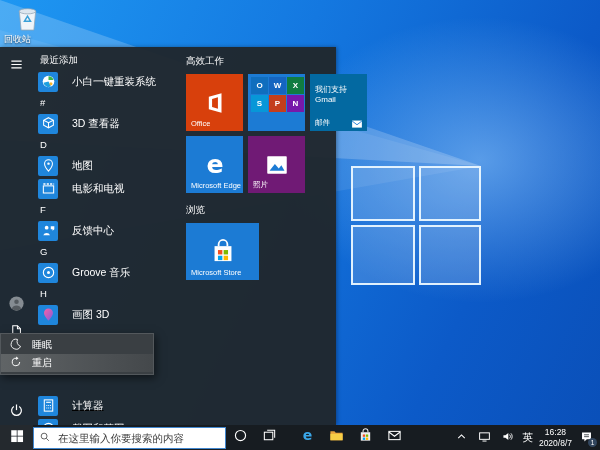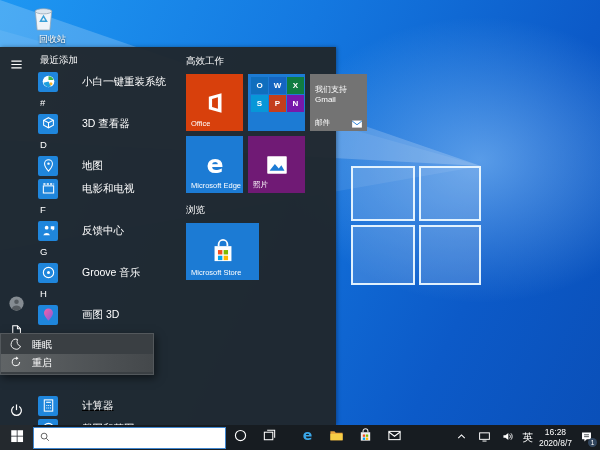--- a/index.html
+++ b/index.html
@@ -7,40 +7,40 @@
     font-family:"Liberation Sans",sans-serif;-webkit-font-smoothing:antialiased;}
 
   
   .desktop{position:absolute;inset:0;
     background:
       radial-gradient(ellipse 300px 220px at 480px 160px, rgba(150,205,255,.55), rgba(150,205,255,0) 65%),
       linear-gradient(115deg,#1e97f2 0%,#1478e0 40%,#0c5ac8 75%,#0a4fb8 100%);}
   .wallpaper-svg{position:absolute;inset:0;}
 
   
-  .recycle{position:absolute;left:20px;top:5px;width:46px;text-align:right;z-index:1;cursor:default;}
+  .recycle{position:absolute;left:4px;top:5px;width:46px;text-align:left;z-index:1;cursor:default;}
   .recycle svg{width:25px;height:27px;display:block;margin:0 auto;}
   .recycle .rb-label{font-size:9px;color:#fff;text-shadow:0 1px 2px rgba(0,0,0,.75);margin-top:1px;}
 
   
   .start-menu{position:absolute;left:0;top:47px;width:336px;height:378px;
     background:rgba(32,39,45,.97);z-index:2;box-shadow:1px 0 4px rgba(0,0,0,.35);}
 
   .rail{position:absolute;left:0;top:0;width:32px;height:100%;}
   .rail-btn{position:absolute;left:7px;width:18px;height:18px;display:flex;align-items:center;justify-content:center;cursor:pointer;}
   .rail-btn svg{width:15px;height:15px;}
   .rail-hamburger{top:10px;}
   .rail-user{top:249px;}
   .rail-docs{top:277px;}
   .rail-power{top:356px;}
 
   .app-list{position:absolute;left:33px;top:4px;width:152px;}
   .list-header{height:19px;display:flex;align-items:center;padding-left:7px;
     font-size:9.5px;color:#fff;}
-  .app-row{height:23px;display:flex;align-items:center;gap:24px;padding-left:5px;cursor:pointer;}
+  .app-row{height:23px;display:flex;align-items:center;gap:14px;padding-left:5px;cursor:pointer;}
   .app-row[data-label="计算器"]{margin-top:68px;text-decoration:underline;}
   .app-icon{width:20px;height:20px;border-radius:2px;flex:0 0 20px;
     display:flex;align-items:center;justify-content:center;}
   .app-icon svg{width:15px;height:15px;}
   .app-label{font-size:10.5px;color:#fff;white-space:nowrap;}
 
   .tiles{position:absolute;left:186px;top:6px;width:190px;}
   .tile-header{height:16px;font-size:9.5px;color:#fff;margin-bottom:5px;display:flex;align-items:center;}
   .tile-grid{display:grid;grid-template-columns:repeat(3,57px);gap:5px;margin-bottom:9px;}
   .tile{position:relative;width:57px;height:57px;color:#fff;cursor:pointer;overflow:hidden;}
@@ -257,21 +257,21 @@
           <div class="tile" style="background: rgb(28, 123, 212);">
             <div class="suite-grid">
               <span class="suite-ic" style="background: rgb(16, 110, 190);">O</span>
               <span class="suite-ic" style="background: rgb(21, 101, 192);">W</span>
               <span class="suite-ic" style="background: rgb(16, 124, 65);">X</span>
               <span class="suite-ic" style="background: rgb(7, 151, 216);">S</span>
               <span class="suite-ic" style="background: rgb(196, 62, 28);">P</span>
               <span class="suite-ic" style="background: rgb(119, 25, 170);">N</span>
             </div>
           </div>
-          <div class="tile" style="background: #737373;">
+          <div class="tile" style="background: #0369a1;">
             <div class="t-promo">我们支持 Gmail</div>
             <span class="t-mail-ic"><svg viewBox="0 0 16 16">
                 <rect x="1.5" y="3.4" width="13" height="9.4" fill="#fff"></rect>
                 <path d="M1.5 4l6.5 5 6.5-5" fill="none" stroke="#1c7bd4" stroke-width="1.2"></path>
               </svg></span>
             <div class="t-label">邮件</div>
           </div>
           <div class="tile" style="background: rgb(28, 123, 212);">
             <div class="t-center">
               <svg viewBox="0 0 16 16">
@@ -332,20 +332,21 @@
             <rect x="8.6" y="1.4" width="6.3" height="6.3" fill="#fff"></rect>
             <rect x="1.4" y="8.6" width="6.3" height="6.3" fill="#fff"></rect>
             <rect x="8.6" y="8.6" width="6.3" height="6.3" fill="#fff"></rect>
           </svg></span>
       </div>
     <div class="search-box">
       <span><svg viewBox="0 0 16 16">
             <circle cx="6.8" cy="6.8" r="3.9" fill="none" stroke="#555" stroke-width="1.2"></circle>
             <path d="M9.7 9.7l3.4 3.4" stroke="#555" stroke-width="1.2"></path>
           </svg></span>
+      <input type="text" placeholder="在这里输入你要搜索的内容" style="">
     </div>
     <div class="tb-btn">
         <span><svg viewBox="0 0 16 16">
             <circle cx="8" cy="8" r="5.4" fill="none" stroke="#fff" stroke-width="1.2"></circle>
           </svg></span>
       </div>
     <div class="tb-btn">
         <span><svg viewBox="0 0 16 16">
             <rect x="2.5" y="4.5" width="9" height="8" fill="none" stroke="#fff" stroke-width="1.1"></rect>
             <path d="M5.5 2.5h8v8" fill="none" stroke="#fff" stroke-width="1.1"></path>

